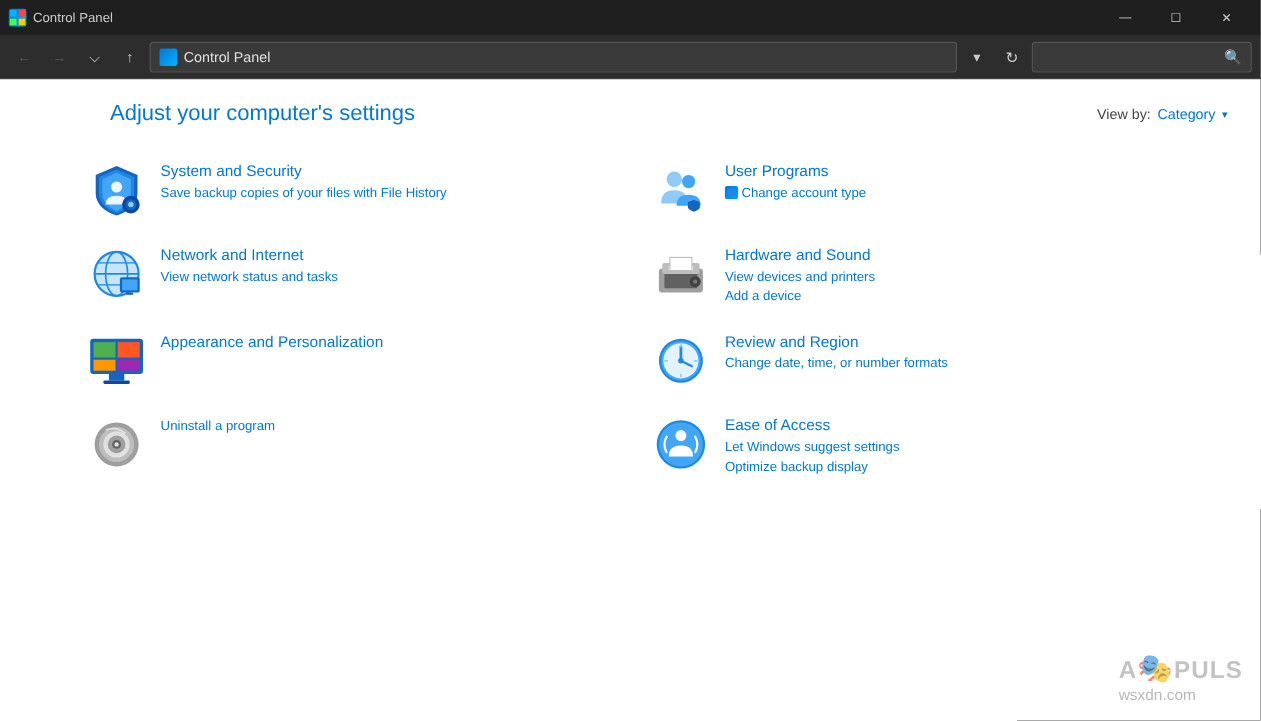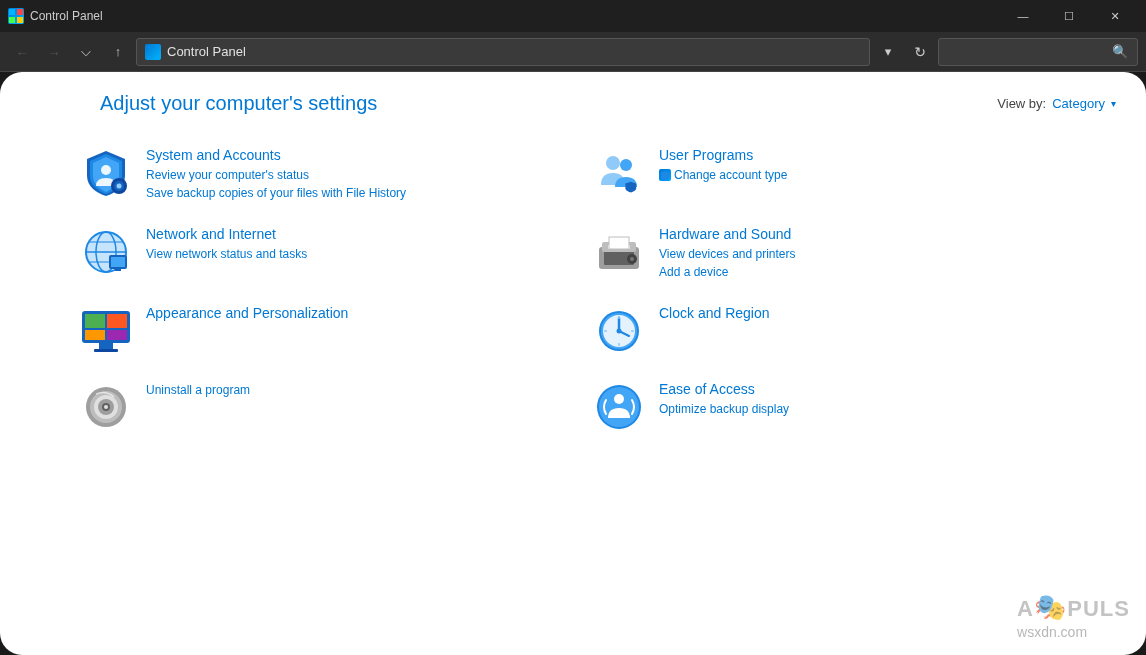--- a/index.html
+++ b/index.html
@@ -106,21 +106,20 @@
       flex: 1;
     }
 
     
     .main-content {
       background: white;
       flex: 1;
       height: calc(655px - 32px - 40px);
       overflow: hidden;
       position: relative;
-      border-radius: 22px;
     }
 
     .content-header {
       padding: 20px 30px 10px 100px;
       display: flex;
       justify-content: space-between;
       align-items: center;
     }
     .page-title {
       color: #0078d4;
@@ -258,22 +257,21 @@
 
           <circle cx="25" cy="22" r="5" fill="white" opacity="0.9"></circle>
           <path d="M15 38 Q15 30 25 30 Q35 30 35 38" fill="white" opacity="0.9"></path>
 
           <circle cx="38" cy="38" r="8" fill="#0D47A1"></circle>
           <circle cx="38" cy="38" r="5" fill="#1565C0"></circle>
           <circle cx="38" cy="38" r="2.5" fill="#90CAF9"></circle>
         </svg>
       </div>
       <div class="category-text">
-        <div class="category-title">System and Accounts</div>
-        <a class="category-link">Review your computer's status</a>
+        <div class="category-title">System and Security</div>
         <a class="category-link">Save backup copies of your files with File History</a>
       </div>
     </div>
 
     <div class="category-item">
       <div class="category-icon">
         <svg width="52" height="52" viewBox="0 0 52 52">
 
           <circle cx="20" cy="16" r="7" fill="#90CAF9"></circle>
           <path d="M8 38 Q8 26 20 26 Q32 26 32 38" fill="#90CAF9"></path>
@@ -369,21 +367,22 @@
           <line x1="25" y1="25" x2="35" y2="30" stroke="#1E88E5" stroke-width="2" stroke-linecap="round"></line>
           <circle cx="25" cy="25" r="2.5" fill="#1E88E5"></circle>
 
           <line x1="25" y1="10" x2="25" y2="13" stroke="#90CAF9" stroke-width="1.5"></line>
           <line x1="25" y1="37" x2="25" y2="40" stroke="#90CAF9" stroke-width="1.5"></line>
           <line x1="10" y1="25" x2="13" y2="25" stroke="#90CAF9" stroke-width="1.5"></line>
           <line x1="37" y1="25" x2="40" y2="25" stroke="#90CAF9" stroke-width="1.5"></line>
         </svg>
       </div>
       <div class="category-text">
-        <div class="category-title">Clock and Region</div>
+        <div class="category-title">Review and Region</div>
+        <a class="category-link">Change date, time, or number formats</a>
       </div>
     </div>
 
     <div class="category-item">
       <div class="category-icon">
         <svg width="50" height="50" viewBox="0 0 50 50">
 
           <circle cx="25" cy="25" r="20" fill="#9E9E9E"></circle>
           <circle cx="25" cy="25" r="16" fill="#BDBDBD"></circle>
           <circle cx="25" cy="25" r="12" fill="#E0E0E0"></circle>
@@ -408,20 +407,21 @@
 
           <circle cx="25" cy="17" r="5" fill="white"></circle>
           <path d="M14 36 Q14 26 25 26 Q36 26 36 36" fill="white"></path>
 
           <path d="M12 18 Q8 25 12 32" stroke="white" stroke-width="2" fill="none" stroke-linecap="round"></path>
           <path d="M38 18 Q42 25 38 32" stroke="white" stroke-width="2" fill="none" stroke-linecap="round"></path>
         </svg>
       </div>
       <div class="category-text">
         <div class="category-title">Ease of Access</div>
+        <a class="category-link">Let Windows suggest settings</a>
         <a class="category-link">Optimize backup display</a>
       </div>
     </div>
 
   </div>
 
   <div class="watermark">
     <span style="font-size:22px; font-weight:bold; letter-spacing:1px; color:#aaa; font-family:Arial;">
       A<span style="color:#5aaa5a; font-size:26px;">🎭</span>PULS
     </span>

